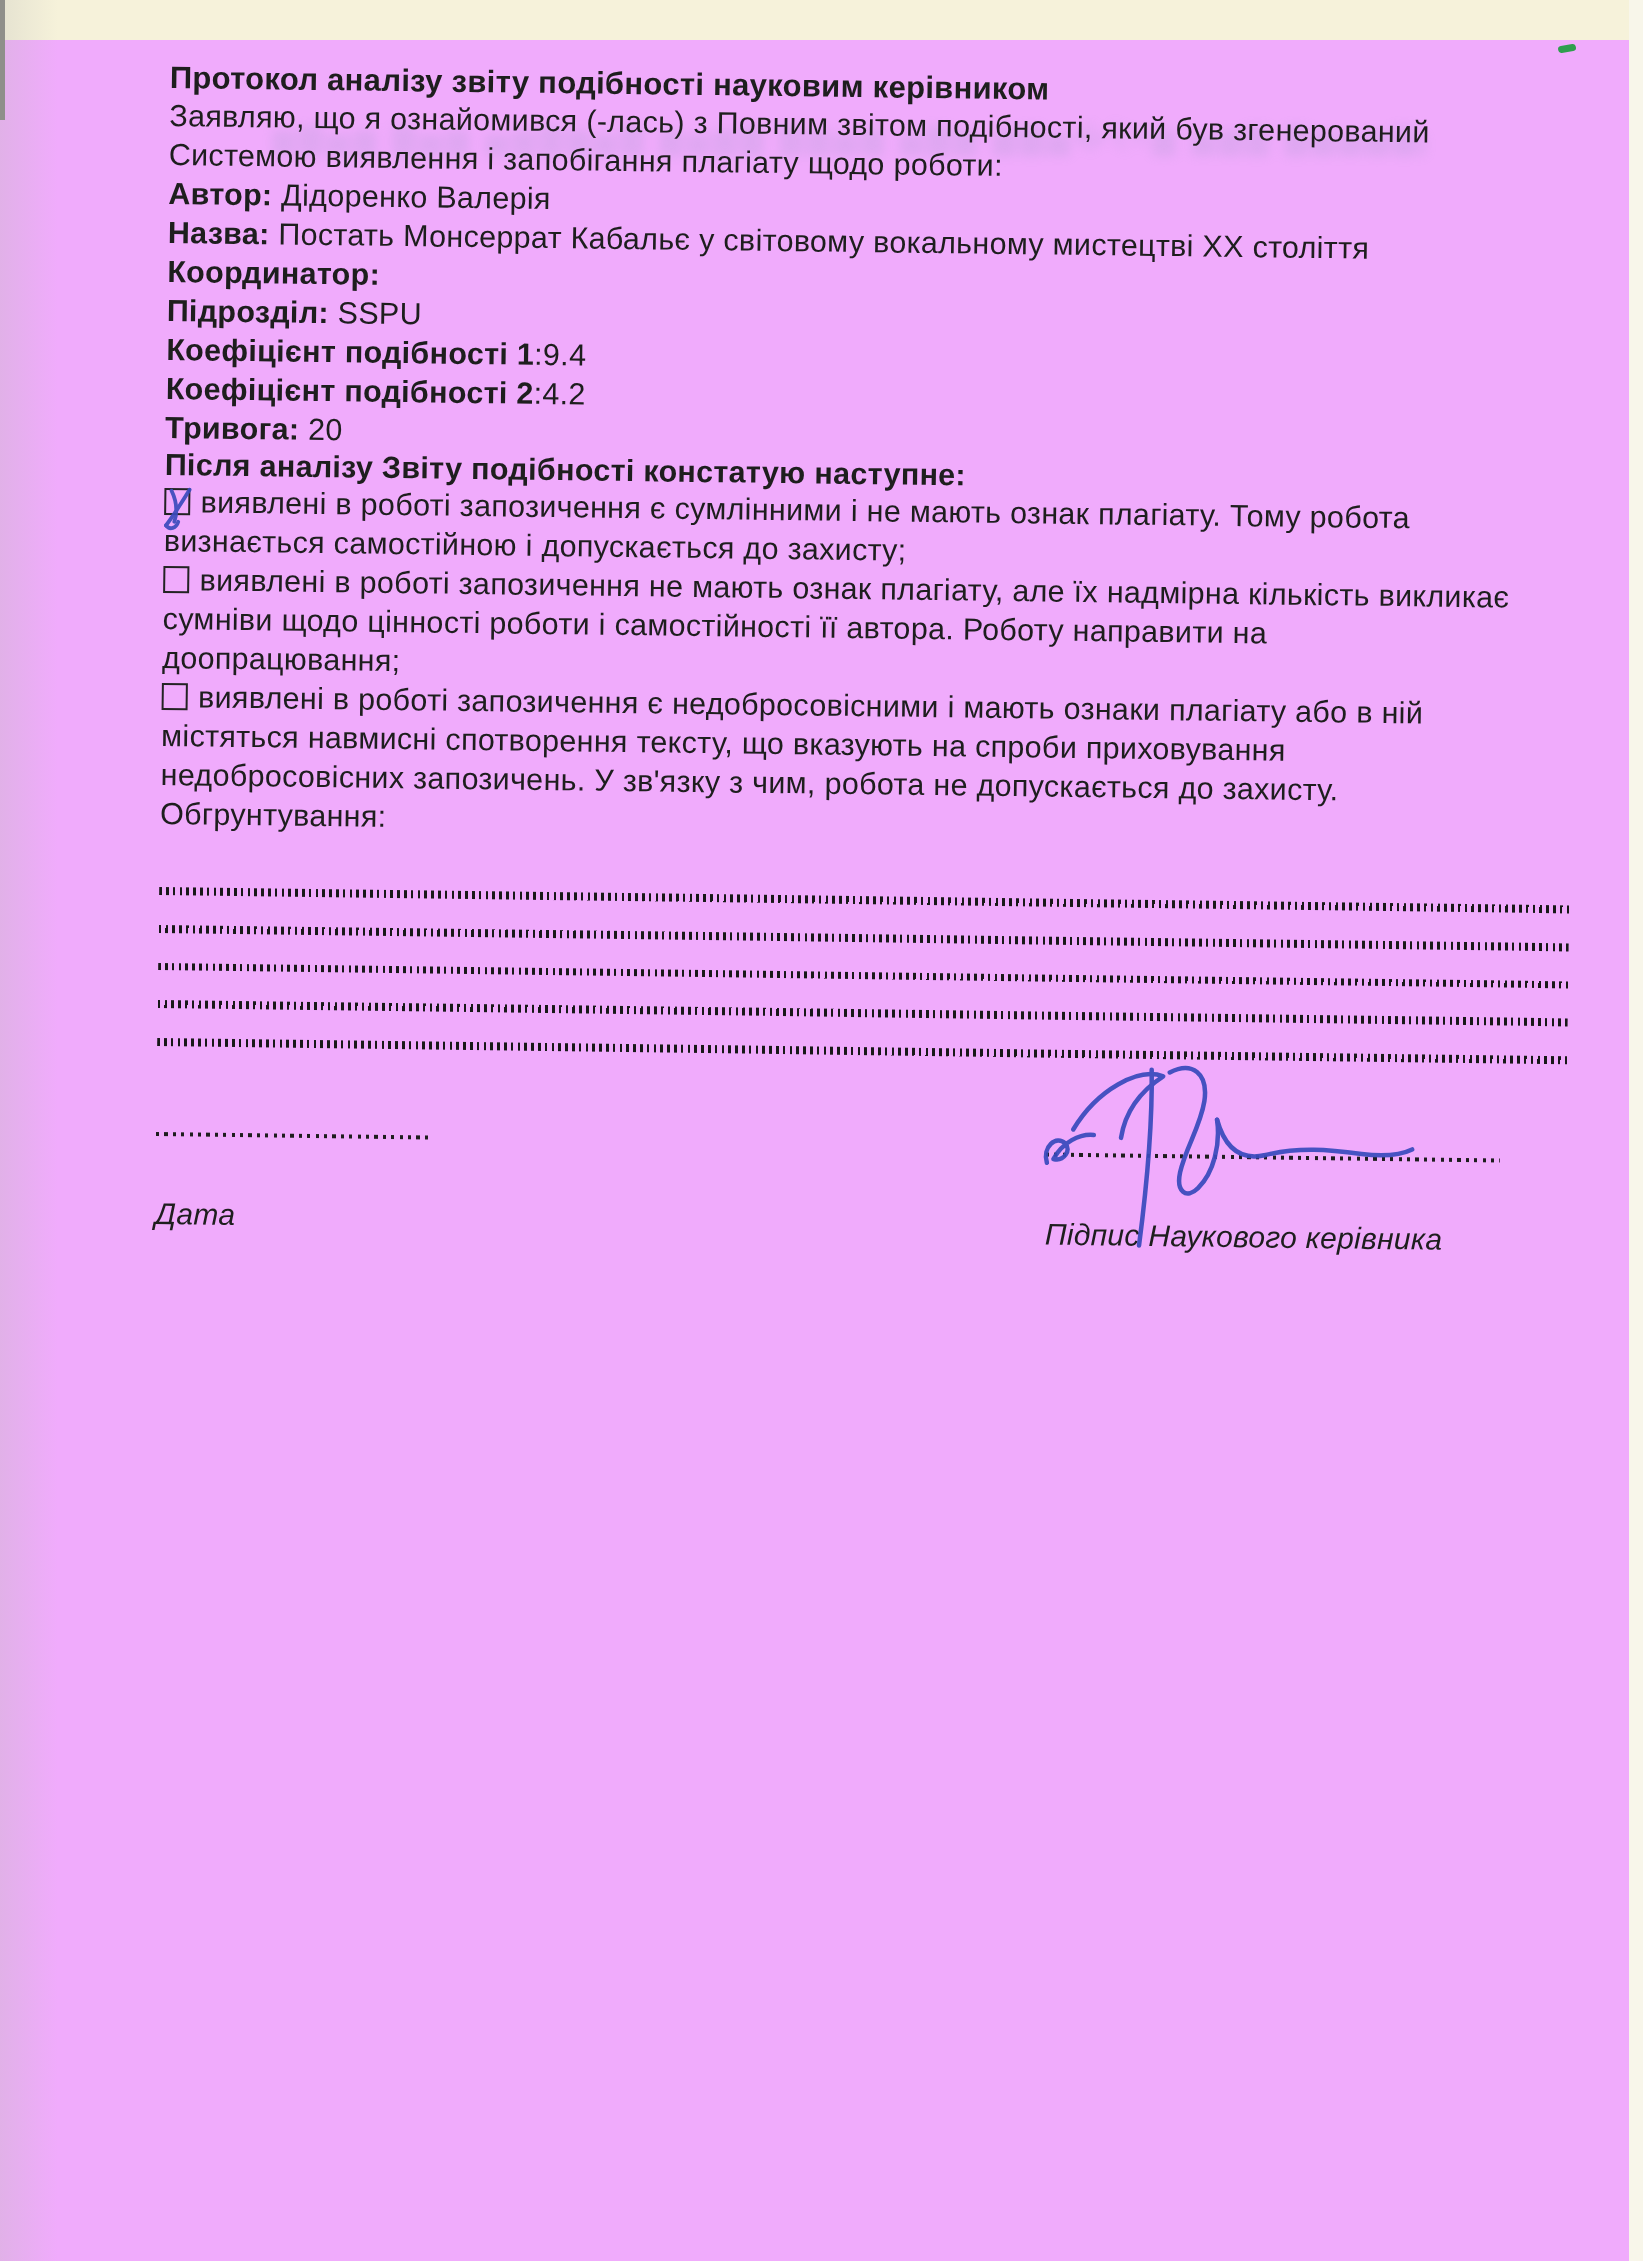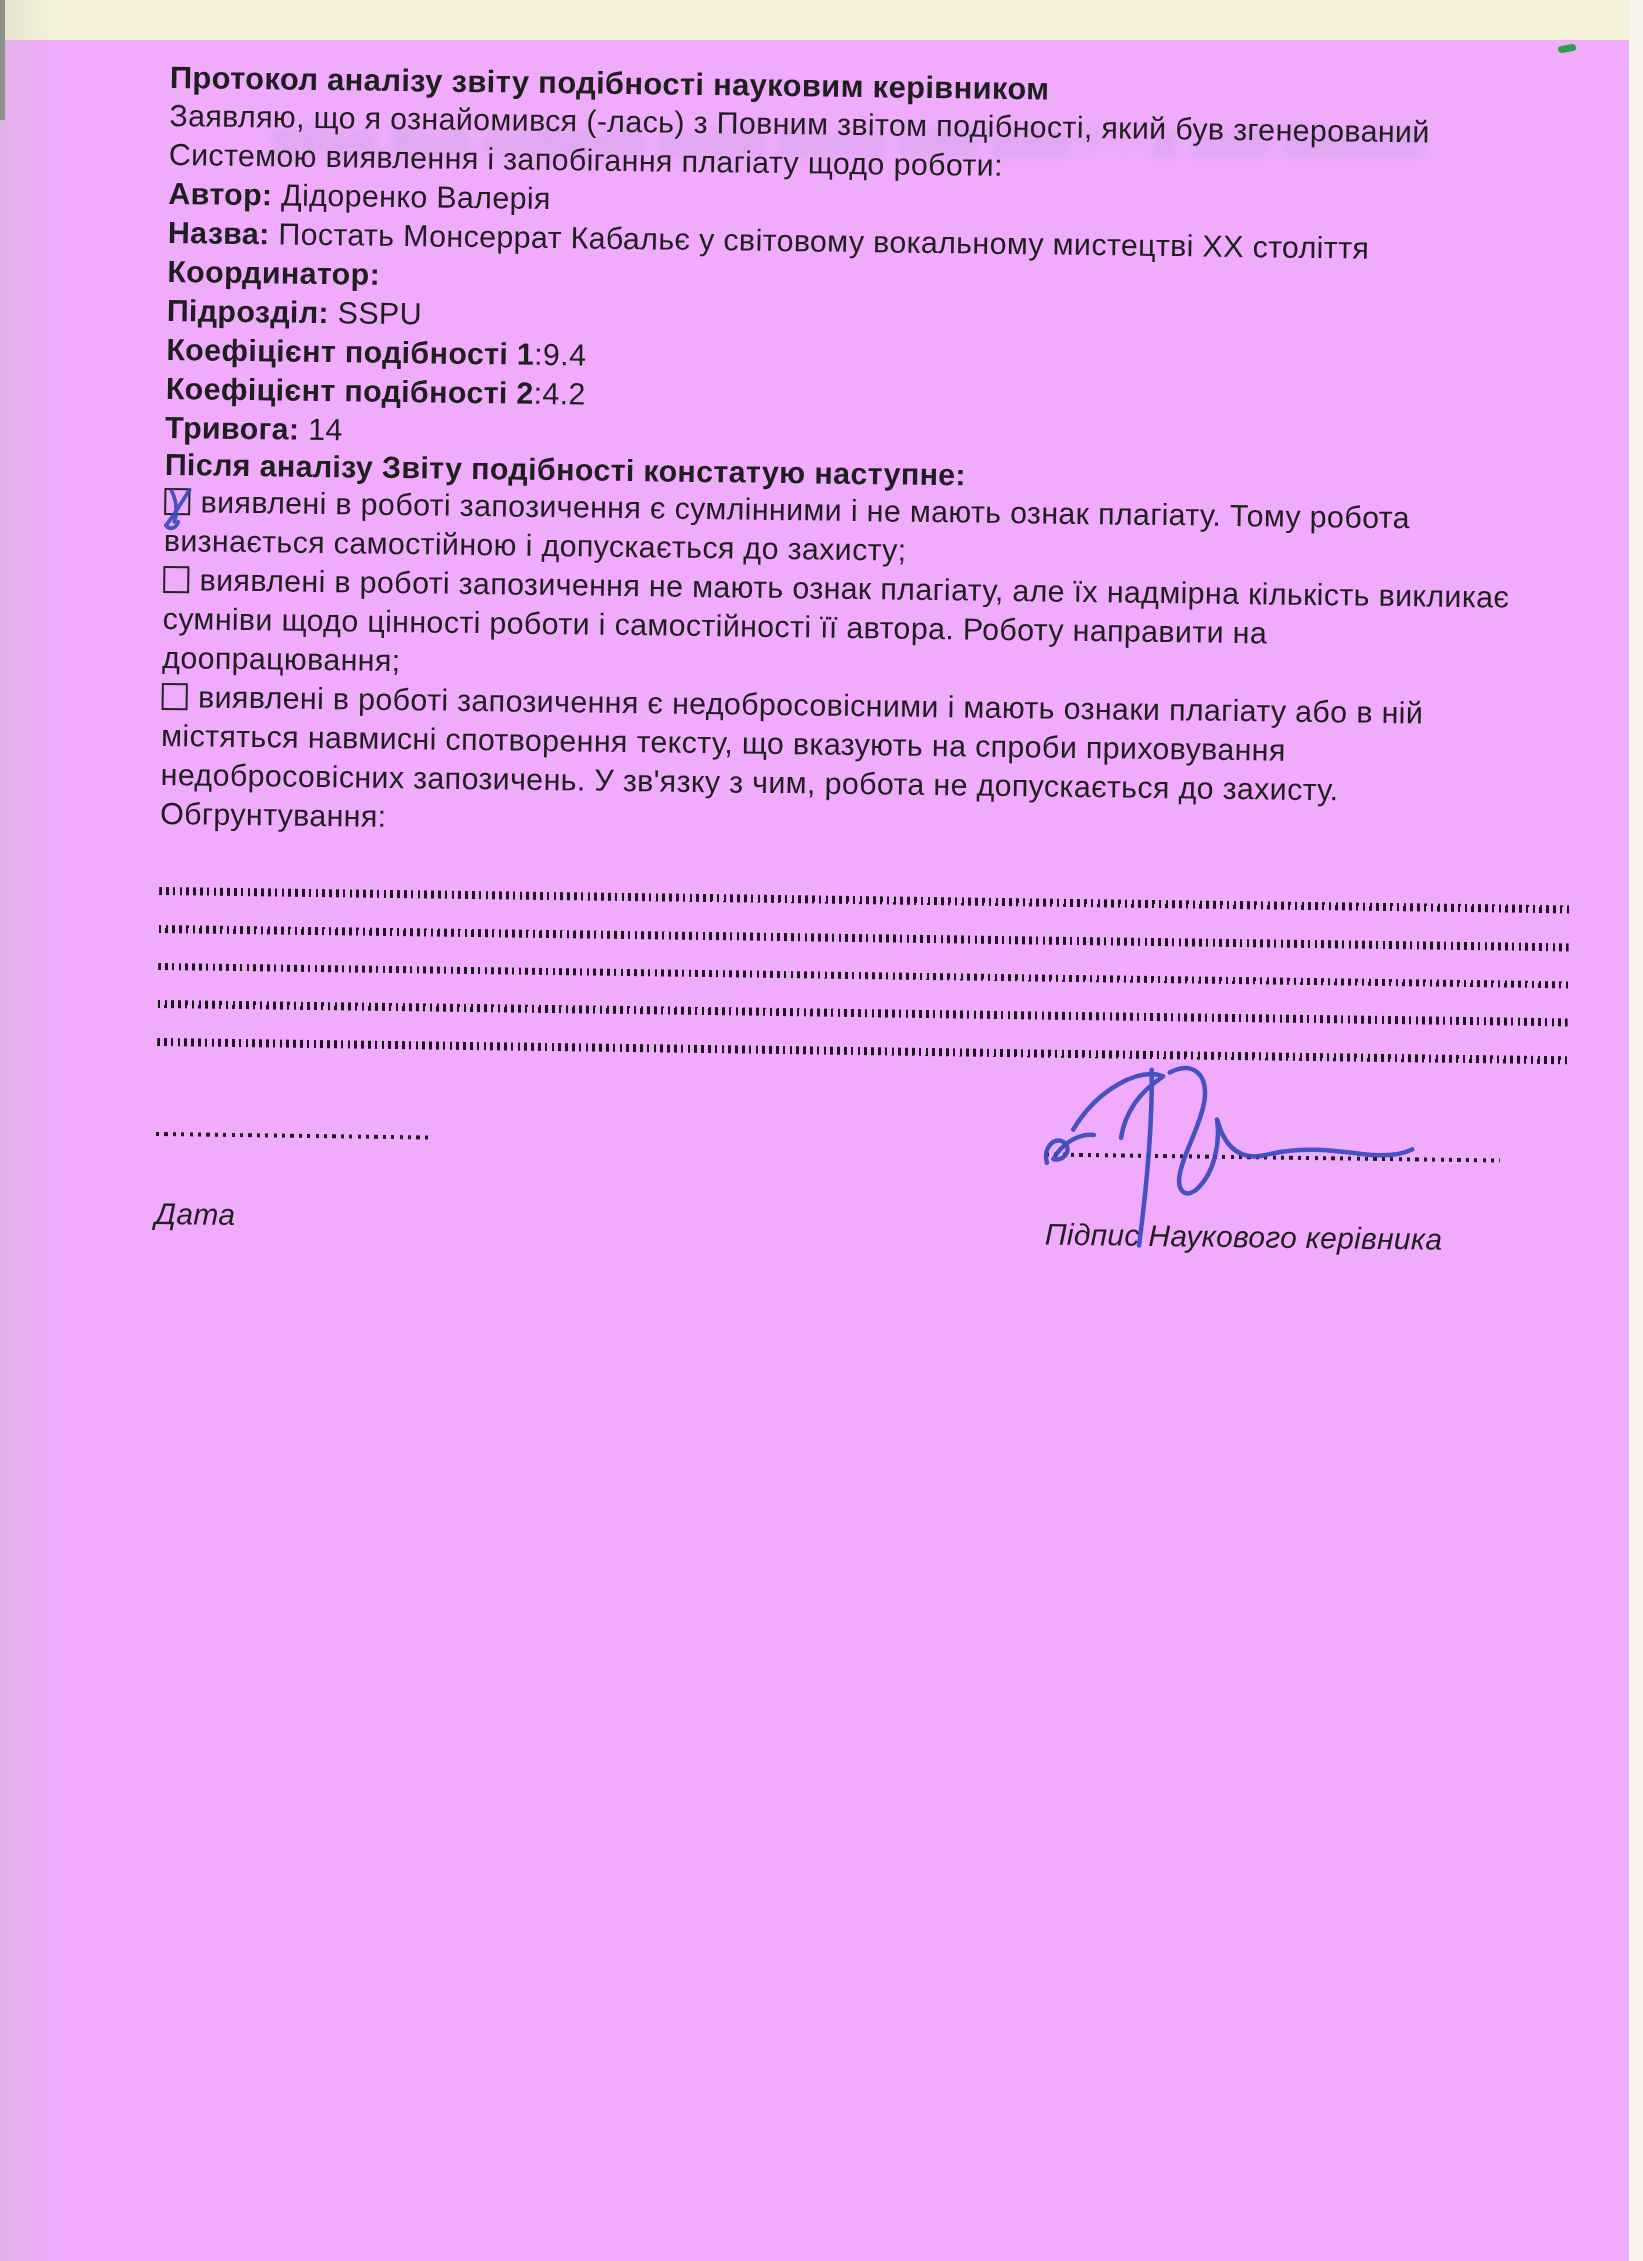--- a/index.html
+++ b/index.html
@@ -165,21 +165,21 @@
     <p class="body-text field-title"><b>Назва:</b> <span>Постать Монсеррат Кабальє у світовому вокальному мистецтві XX століття</span></p>
 
     <p class="body-text field-coordinator"><b>Координатор:</b></p>
 
     <p class="body-text field-unit"><b>Підрозділ:</b> <span>SSPU</span></p>
 
     <p class="body-text field-coef1"><b>Коефіцієнт подібності 1</b><span>:9.4</span></p>
 
     <p class="body-text field-coef2"><b>Коефіцієнт подібності 2</b><span>:4.2</span></p>
 
-    <p class="body-text field-alert"><b>Тривога:</b> <span>14</span></p>
+    <p class="body-text field-alert"><b>Тривога:</b> <span>20</span></p>
 
     <p class="statement-heading">Після аналізу Звіту подібності констатую наступне:</p>
 
     <p class="body-text option-row option-1"><span class="cbx"><svg class="check-svg" viewBox="0 0 66 84">
             <g fill="none" stroke="#3a4bbd" stroke-width="6" stroke-linecap="round" opacity="0.92">
               <path d="M20,12 C28,28 30,44 25,60"></path>
               <path d="M48,10 C36,30 24,50 12,66"></path>
               <path d="M12,66 C18,74 28,70 31,60"></path>
             </g>
           </svg></span><span>виявлені в роботі запозичення є сумлінними і не мають ознак плагіату. Тому робота визнається самостійною і допускається до захисту;</span></p>

